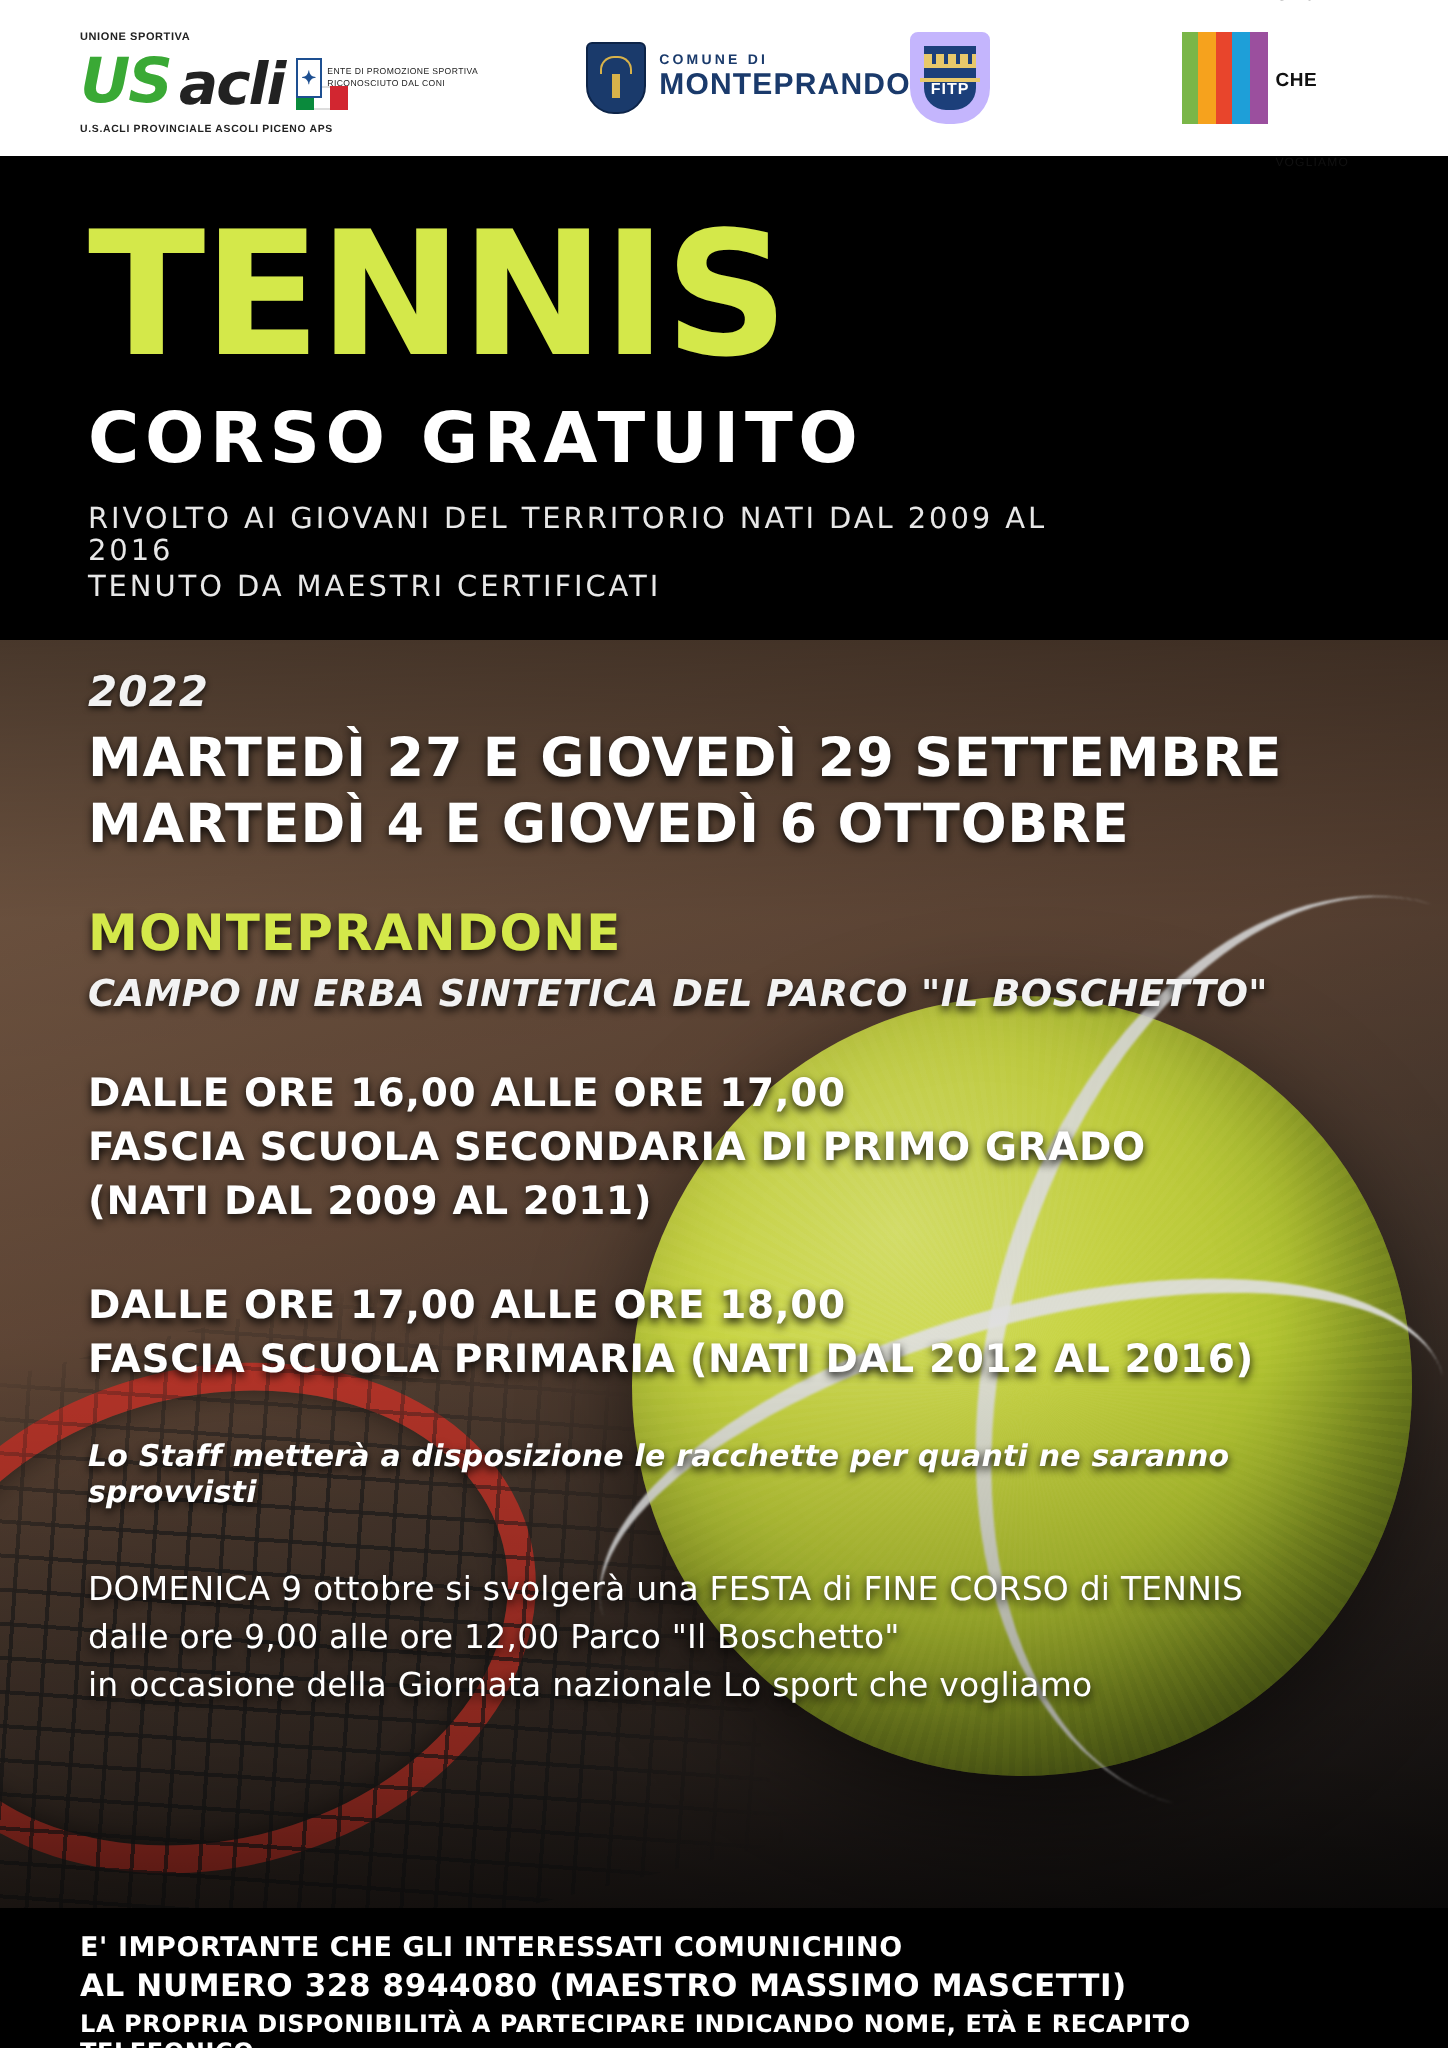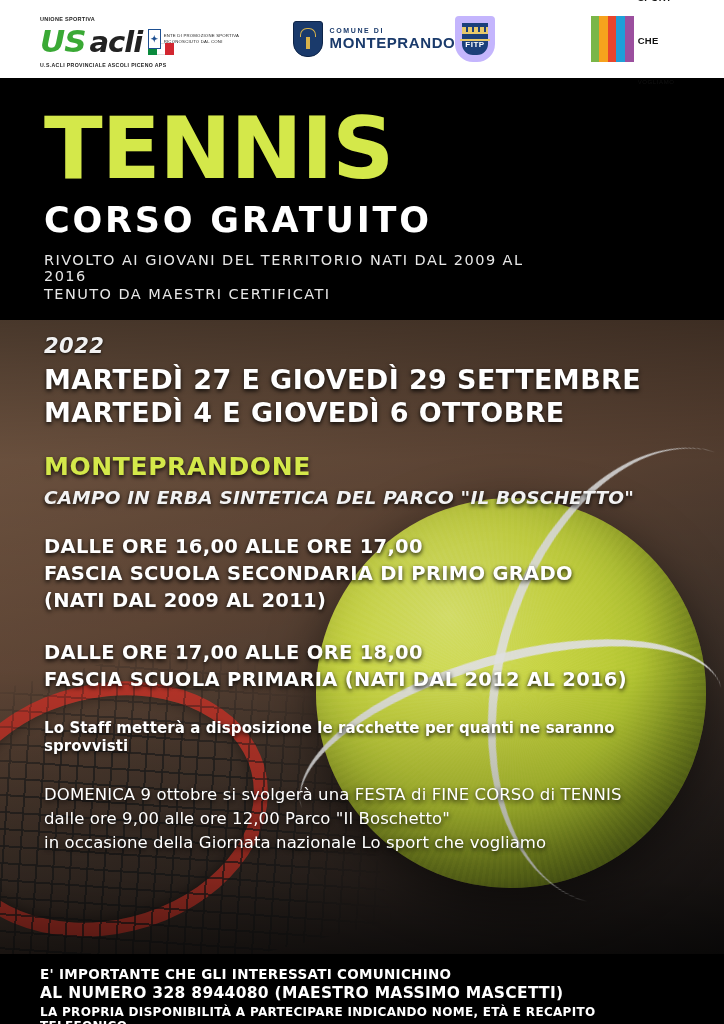--- a/index.html
+++ b/index.html
@@ -228,21 +228,21 @@
   }
   .slot { margin-top: 26px; }
   .slot .line {
     font-family: "DejaVu Sans", sans-serif;
     font-size: 19.5px; font-weight: bold; color: #fff; letter-spacing: 0.3px; line-height: 1.38;
     text-shadow: 0 2px 4px rgba(0,0,0,.9);
   }
   .slot2 { margin-top: 25px; }
   .note {
     font-family: "DejaVu Sans", sans-serif;
-    font-size: 15px; font-weight: bold; color: #fff;
+    font-size: 15px; font-style: italic; font-weight: bold; color: #fff;
     margin-top: 26px; letter-spacing: .1px;
     text-shadow: 0 2px 4px rgba(0,0,0,.9);
   }
   .festa { margin-top: 28px; }
   .festa div {
     font-family: "DejaVu Sans", sans-serif;
     font-size: 16.5px; color: #fff; line-height: 1.45; letter-spacing: .1px;
     text-shadow: 0 2px 5px rgba(0,0,0,.95);
   }
 

